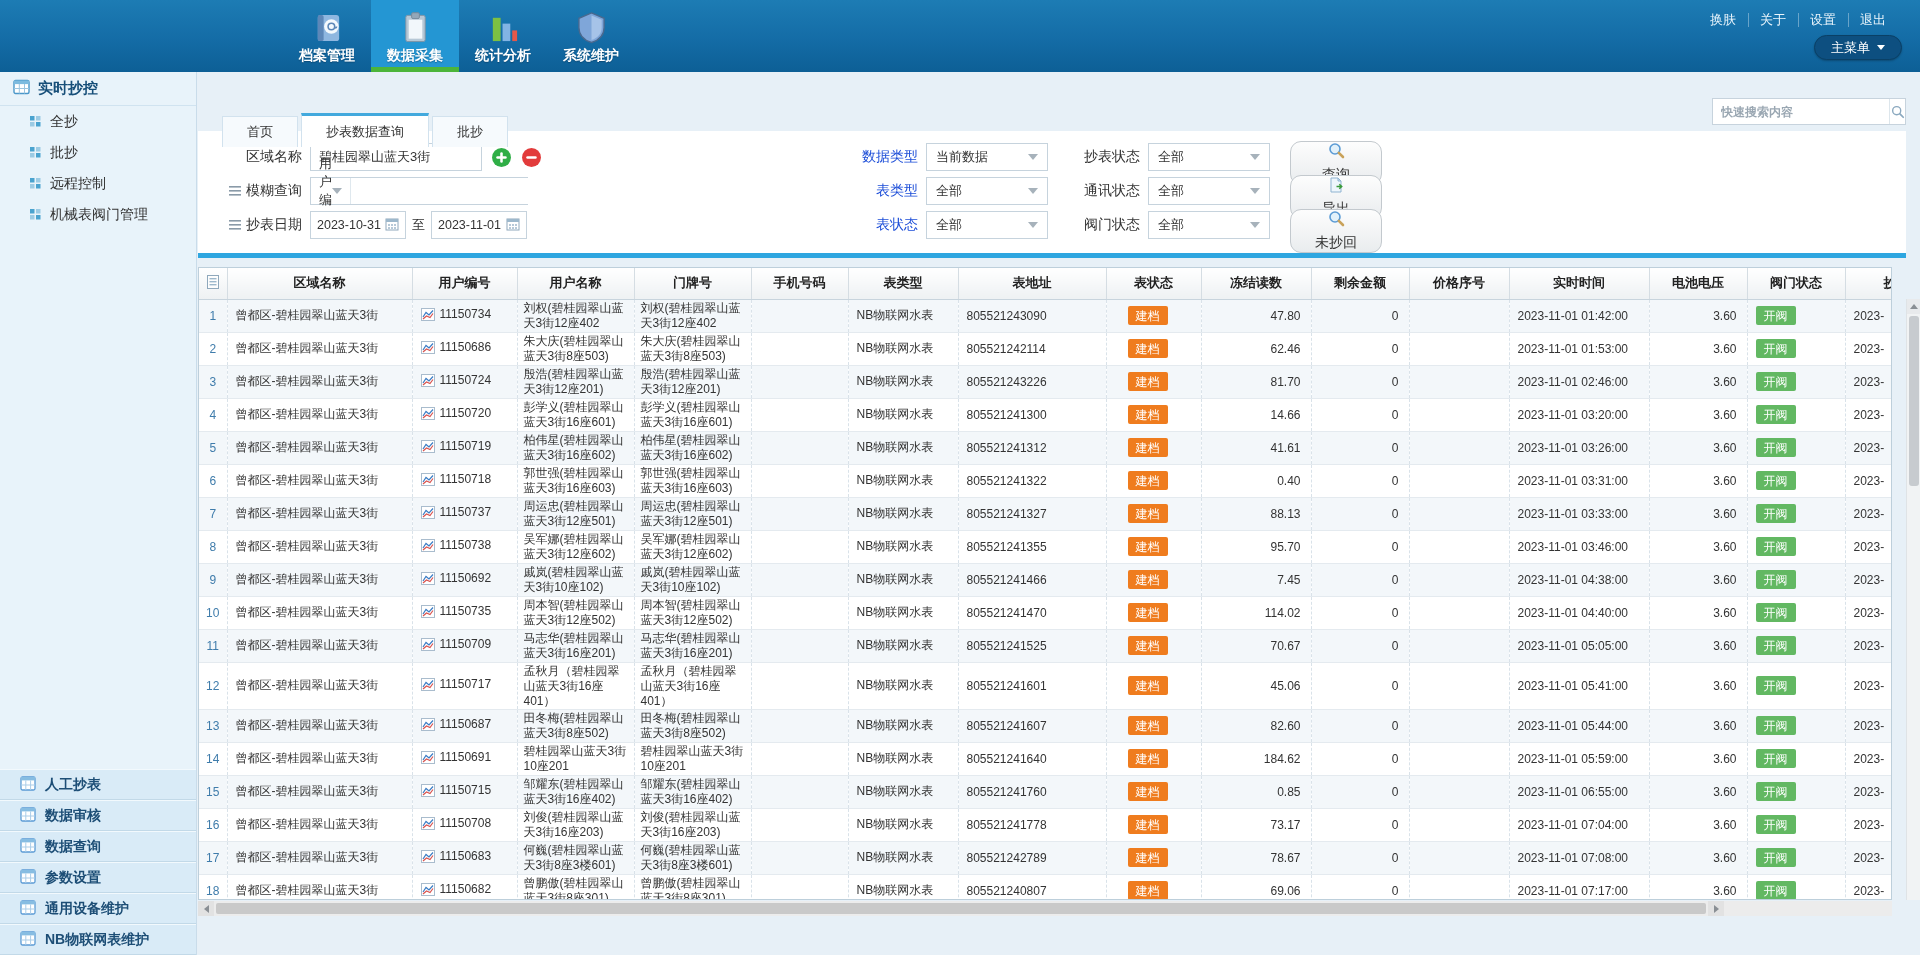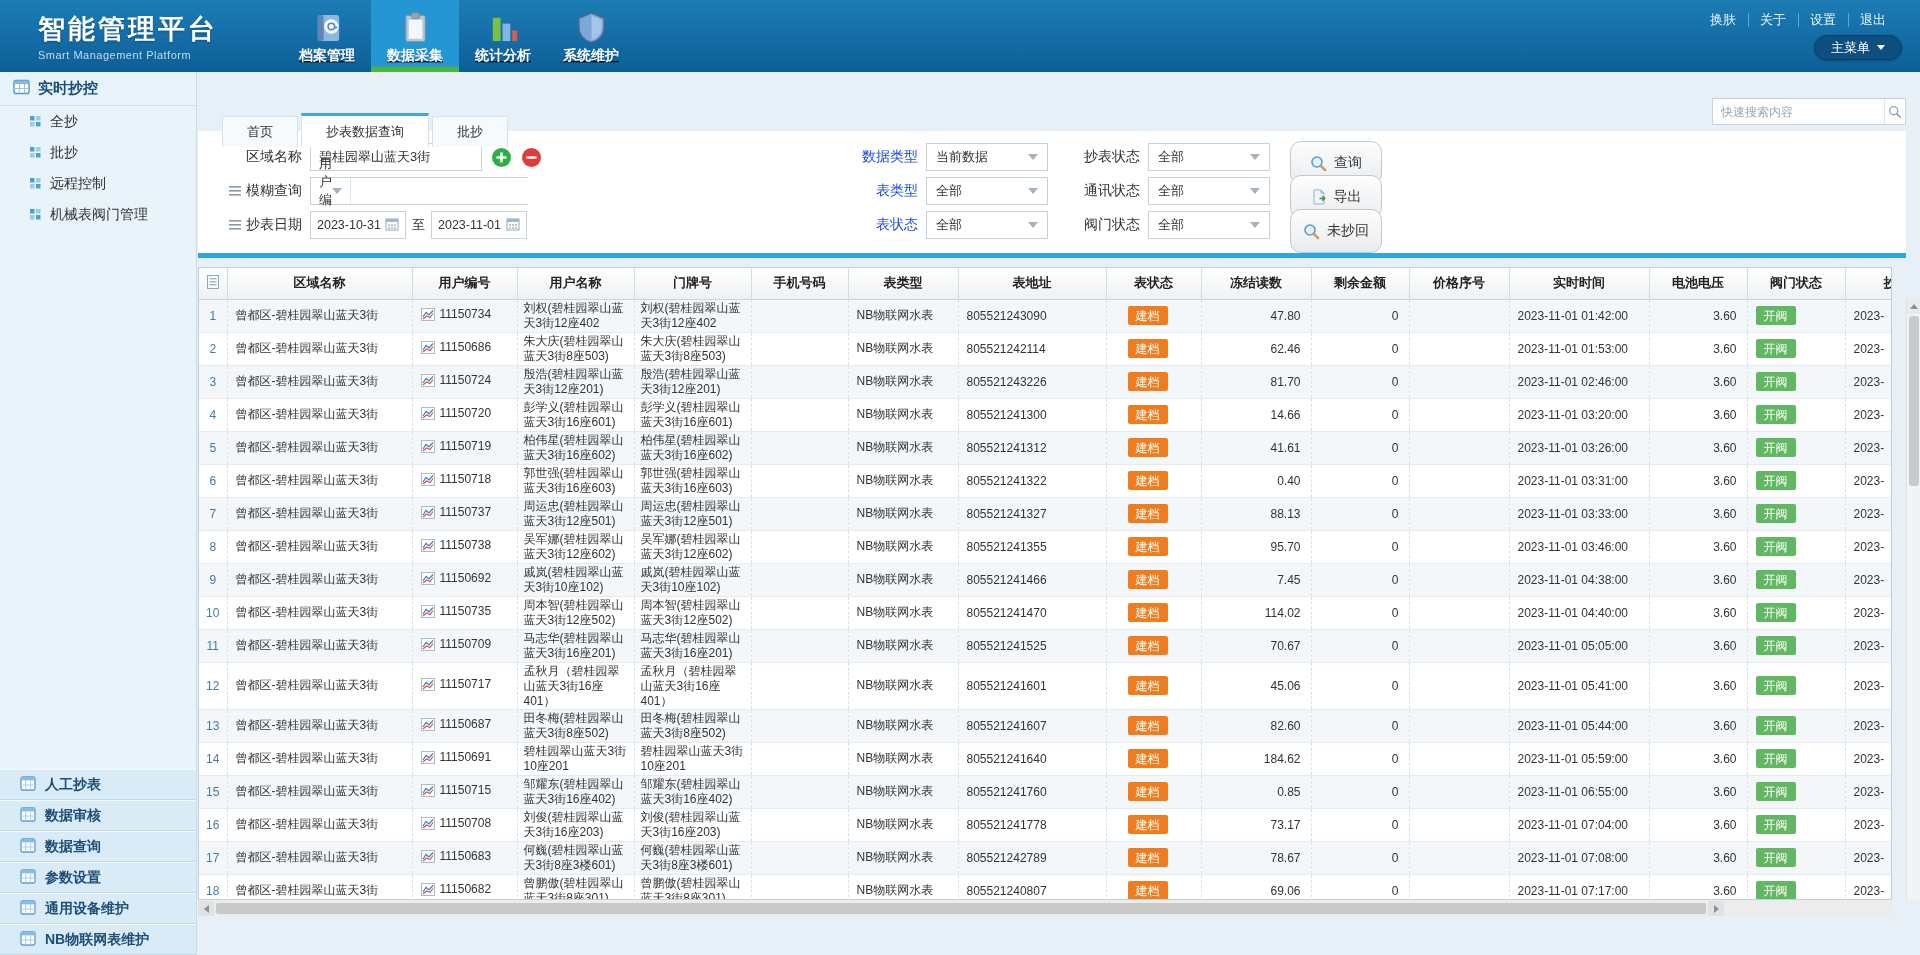--- a/index.html
+++ b/index.html
@@ -6,21 +6,21 @@
   html,body { width:1920px; height:955px; overflow:hidden; font-family:"Liberation Sans","DejaVu Sans",sans-serif; }
   #app { position:relative; width:1920px; height:955px; background:#e7f0f7; overflow:hidden; }
 
   
   .header { position:absolute; top:0; left:0; width:1920px; height:72px;
     background:linear-gradient(180deg,#1d7cb4 0%,#146ca6 55%,#0d5f96 100%); z-index:5; }
   .logo { position:absolute; left:38px; top:11px; }
   .logo-title { font-size:27px; font-weight:bold; color:#ffffff; letter-spacing:3px; text-shadow:0 1px 2px rgba(0,40,70,.4); }
   .logo-sub { font-size:11px; color:#bfdcee; margin-top:2px; letter-spacing:.5px; }
   .nav { position:absolute; left:283px; top:0; height:72px; display:flex; }
-  .nav-item { width:88px; height:72px; display:flex; flex-direction:column; align-items:center; justify-content:flex-end; padding-bottom:7px; gap:3px; position:relative; cursor:pointer;text-decoration:underline; }
+  .nav-item { width:88px; height:72px; display:flex; flex-direction:column; align-items:center; justify-content:flex-end; padding-bottom:7px; gap:3px; position:relative; cursor:pointer; }
   .nav-item.active { background:#2496d3; }
   .nav-item.active::after { content:""; position:absolute; left:0; right:0; bottom:0; height:5px; background:#4cb53a; }
   .nav-label { font-size:14px; font-weight:bold; color:#fff; text-shadow:0 1px 1px rgba(0,40,70,.4); }
   .nav-ico { height:36px; display:flex; align-items:flex-end; }
   .quick-links { position:absolute; right:22px; top:11px; display:flex; align-items:center; }
   .qlink { color:#eaf5fc; font-size:13px; padding:0 12px; cursor:pointer; position:relative; }
   .qlink + .qlink::before { content:""; position:absolute; left:0; top:2px; bottom:2px; width:1px; background:rgba(255,255,255,.35); }
   .main-menu-btn { position:absolute; right:18px; top:35px; height:25px; padding:0 16px; background:#0d4f80; border:1px solid #0a4066; border-radius:13px; color:#fff; font-size:13px; display:flex; align-items:center; gap:7px; cursor:pointer; box-shadow:0 1px 2px rgba(0,0,0,.25); }
   .tri-down-w { width:0; height:0; border-left:4px solid transparent; border-right:4px solid transparent; border-top:5px solid #fff; }
 
@@ -30,37 +30,37 @@
   .user-bar .greet { color:#fff; font-size:15px; font-weight:bold; text-shadow:0 1px 1px rgba(0,60,100,.35); }
   .side-section { height:34px; display:flex; align-items:center; gap:8px; padding:0 13px; border-bottom:1px solid #d0e3f0; }
   .side-section .sec-label { font-size:15px; font-weight:bold; color:#174f79; }
   .side-item { height:31px; display:flex; align-items:center; gap:9px; padding-left:30px; font-size:14px; color:#333; cursor:pointer; }
   .bottom-menu { position:absolute; left:0; right:0; bottom:0; }
   .bottom-item { height:31px; background:#d9ebf7; border-top:1px solid #f2f9fd; border-bottom:1px solid #c2d9e8; display:flex; align-items:center; gap:9px; padding-left:20px; font-size:14px; font-weight:bold; color:#1d4e76; cursor:pointer;text-align:center; }
 
   
   .main { position:absolute; left:198px; top:72px; width:1722px; height:883px; background:#e7f0f7; }
   .quick-search { position:absolute; top:26px; right:14px; width:194px; height:27px; background:#fff; border:1px solid #c7d3dd; display:flex; align-items:center; }
-  .quick-search input { flex:1; border:none; outline:none; padding:0 8px; font-size:12px; color:#333; font-family:inherit; }
+  .quick-search input { flex:1; border:none; outline:none; padding:0 8px; font-size:12px; color:#333; font-family:inherit;font-weight:bold; }
   .quick-search input::placeholder { color:#9aa7b2; }
   .qs-ico { width:26px; height:100%; border-left:1px solid #dde6ec; display:flex; align-items:center; justify-content:center; cursor:pointer; }
 
   .tabs { position:absolute; top:44px; left:24px; display:flex; gap:3px; z-index:2; }
   .tab { height:31px; padding:0 24px; background:#f6fafd; border:1px solid #d2e2ee; border-bottom:none; display:flex; align-items:center; font-size:13px; color:#333; cursor:pointer; }
   .tab.active { background:#fff; border-top:3px solid #42a9dd; height:34px; margin-top:-3px; font-size:13px; }
 
   .filter-panel { position:absolute; top:59px; left:0; width:1708px; height:122px; background:#fff; }
   .frow { position:absolute; left:0; right:0; height:28px; }
   .fr1 { top:12px; } .fr2 { top:46px; } .fr3 { top:80px; }
   .flabel { position:absolute; width:104px; height:28px; display:flex; align-items:center; justify-content:flex-end; gap:5px; font-size:14px; color:#333; left:0; }
   .flabel2 { position:absolute; left:600px; width:120px; height:28px; display:flex; align-items:center; justify-content:flex-end; font-size:14px; color:#1d4ed8; }
   .flabel3 { position:absolute; left:860px; width:82px; height:28px; display:flex; align-items:center; justify-content:flex-end; font-size:14px; color:#333; }
   .ffield { position:absolute; left:112px; height:28px; display:flex; align-items:center; }
   .fsel2 { position:absolute; left:728px; } .fsel3 { position:absolute; left:950px; }
-  .fbtn { position:absolute; left:1092px; top:-2px; width:92px; height:44px; border:1px solid #c3c9ce; border-radius:11px; background:linear-gradient(180deg,#fdfdfd,#e9ecee); display:flex; align-items:center; justify-content:center; gap:7px; font-size:14px; color:#333; cursor:pointer; }
+  .fbtn { position:absolute; left:1092px; top:-2px; width:92px; height:44px; border:1px solid #c3c9ce; border-radius:11px; background:linear-gradient(180deg,#fdfdfd,#e9ecee); display:flex; align-items:center; justify-content:center; gap:7px; font-size:14px; color:#333; cursor:pointer;flex-direction:column; }
   .tbox { height:28px; border:1px solid #c6d3dd; background:#fff; display:flex; align-items:center; font-size:13px; color:#333; }
   .region-input { width:172px; padding:0 8px; }
   .iconbtn { width:21px; height:21px; margin-left:9px; cursor:pointer; display:flex; }
   .fsel { width:122px; justify-content:space-between; padding:0 9px; cursor:pointer; }
   .tri-down { width:0; height:0; border-left:5px solid transparent; border-right:5px solid transparent; border-top:6px solid #a7b2bb; }
   .fuzzy-group { width:218px; }
   .fuzzy-sel { width:84px; display:flex; align-items:center; justify-content:space-between; padding:0 8px; cursor:pointer; border-right:1px solid #dfe8ee; height:100%; }
   .fuzzy-input { flex:1; border:none; outline:none; height:100%; font-family:inherit; }
   .datebox { width:96px; justify-content:space-between; padding:0 6px; font-size:12.5px; cursor:pointer; }
   .date-conj { margin:0 6px; font-size:13px; color:#333; }
@@ -105,24 +105,20 @@
   .pg-btn { min-width:31px; height:27px; border:1px solid #d0d5da; background:#fcfcfc; display:flex; align-items:center; justify-content:center; font-size:13px; color:#444; cursor:pointer; padding:0 6px; }
   .pg-btn.disabled { color:#bcc2c8; }
   .pg-btn.current { color:#e04545; font-weight:bold; background:#fff; }
 </style>
 </head>
 <body>
 
 <div id="app">
 
   <div class="header">
-    <div class="logo">
-      <div class="logo-title">智能管理平台</div>
-      <div class="logo-sub">Smart Management Platform</div>
-    </div>
     <div class="nav">
       <div class="nav-item">
         <span class="nav-ico">
           <svg width="33" height="33" viewBox="0 0 34 34">
               <rect x="7" y="4" width="22" height="27" rx="3" fill="#8fb7e0"></rect>
               <rect x="7" y="4" width="6" height="27" rx="2" fill="#5d87b8"></rect>
               <circle cx="21" cy="16" r="7.5" fill="#f4f9fd"></circle>
               <circle cx="21" cy="16" r="3.4" fill="none" stroke="#5d87b8" stroke-width="1.6"></circle>
               <path d="M24.5 16c0 2 2 2 2 0" stroke="#5d87b8" stroke-width="1.4" fill="none"></path>
             </svg>

